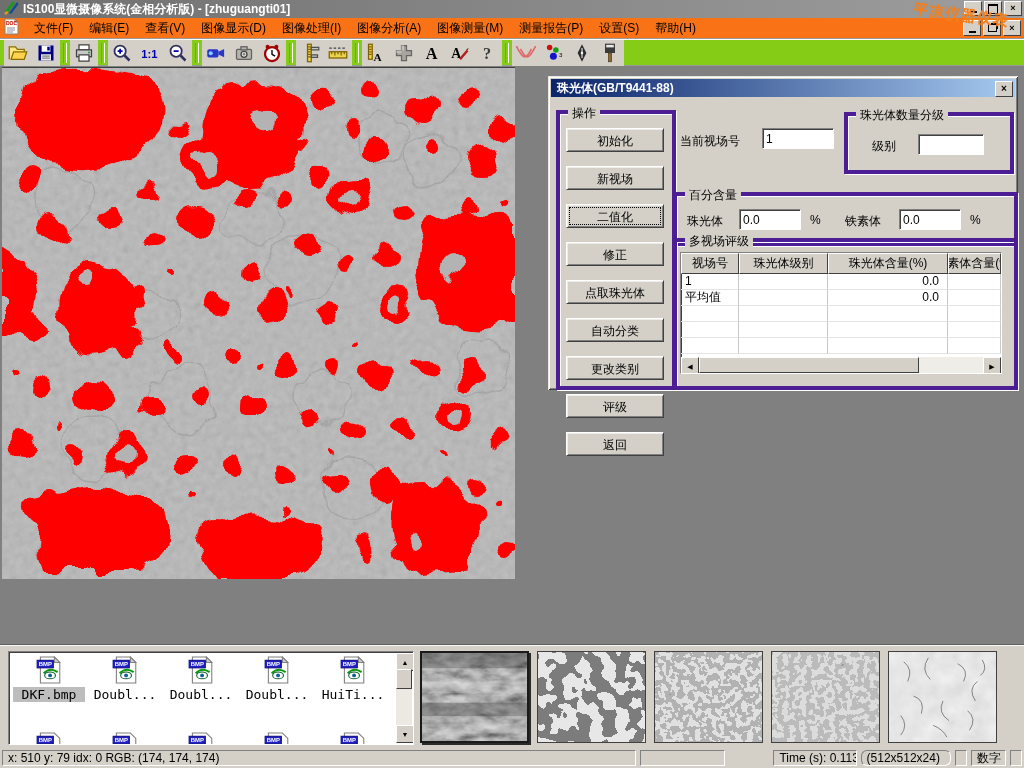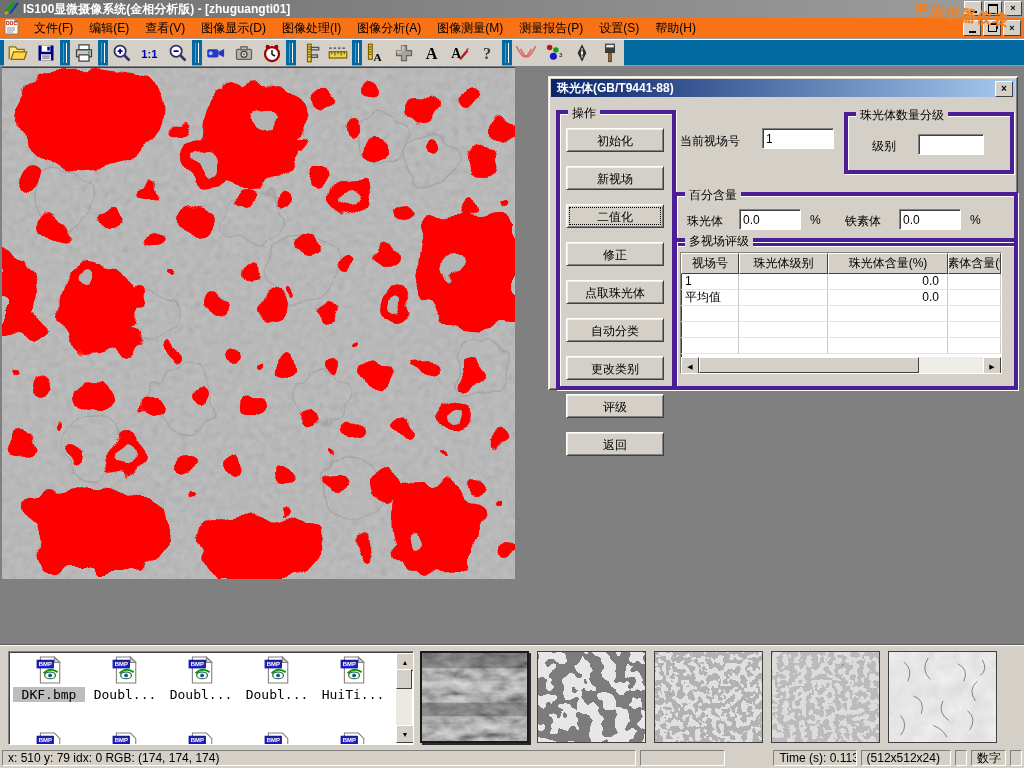--- a/index.html
+++ b/index.html
@@ -16,21 +16,21 @@
   
   .menubar{position:absolute;left:0;top:18px;width:1024px;height:20px;background:#f97316;display:flex;align-items:center;border-bottom:1px solid #9a9a9a;}
   .menubar .docicon{margin:0 6px 0 3px;}
   .menu-item{padding:2px 8px;color:#000;}
   .mdi-btns{position:absolute;right:3px;top:2px;display:flex;gap:2px;}
   .mdi-btn{width:16px;height:14px;background:#d4d0c8;border:1px solid;border-color:#fff #404040 #404040 #fff;display:flex;align-items:center;justify-content:center;font-size:9px;font-weight:bold;line-height:1;}
   .glyph-min{display:block;width:7px;height:2px;background:#000;margin-top:7px;}
   .glyph-rst{display:block;width:7px;height:6px;border:1px solid #000;box-shadow:2px -2px 0 -1px #000;}
 
   
-  .toolbar{position:absolute;left:0;top:39px;width:1024px;height:27px;background:#0369a1;border-top:1px solid #fff;border-bottom:1px solid #9a9a9a;display:flex;align-items:center;padding-left:4px;box-sizing:border-box;}
+  .toolbar{position:absolute;left:0;top:39px;width:1024px;height:27px;background:#84cc16;border-top:1px solid #fff;border-bottom:1px solid #9a9a9a;display:flex;align-items:center;padding-left:4px;box-sizing:border-box;}
   .tbtn{width:26px;height:24px;display:flex;align-items:center;justify-content:center;background:#d4d0c8;border:1px solid transparent;}
   .tsep{width:2px;height:20px;border-left:1px solid #8a8a8a;border-right:1px solid #fff;margin:0 3px;}
 
   
   .workspace{position:absolute;left:0;top:66px;width:1024px;height:579px;background:#808080;}
   .mainimage{position:absolute;left:2px;top:1px;width:513px;height:511px;border-top:1px solid #404040;}
 
   
   .dialog{position:absolute;left:548px;top:76px;width:470px;height:314px;background:#d4d0c8;box-shadow:inset 1px 1px 0 #e9e7e2,inset -1px -1px 0 #404040,inset 2px 2px 0 #fff,inset -2px -2px 0 #808080;box-sizing:border-box;}
   .dlg-title{position:absolute;left:3px;top:3px;right:3px;height:18px;background:linear-gradient(to right,#0a246a,#a6caf0);color:#fff;font-weight:bold;display:flex;align-items:center;padding-left:6px;}
@@ -703,19 +703,19 @@
             <path d="M15 10 q10 8 4 20 M40 6 q-8 12 2 22 M70 12 q12 6 6 18 M90 30 q-10 8 -2 20 M25 45 q12 4 8 18 M55 50 q-6 12 6 20 M80 60 q10 8 2 20 M12 65 q8 10 0 20 M45 75 q10 4 14 12 M95 8 q6 10 -2 16"></path>
           </g>
         </svg>
     </div>
   </div>
 
   <div class="statusbar">
     <span class="spanel" style="width:660px;">x: 510 y: 79 idx: 0  RGB: (174, 174, 174)</span>
     <span class="spanel" style="width:88px;"></span>
     <span class="spanel" style="width:86px;margin-left:44px;">Time (s): 0.113</span>
-    <span class="spanel" style="width:94px;">(512x512x24)</span>
+    <span class="spanel" style="width:94px;border-radius:6px;">(512x512x24)</span>
     <span class="spanel" style="width:12px;padding:0;"></span>
     <span class="spanel" style="width:36px;text-align:center;">数字</span>
     <span class="spanel" style="flex:1;"></span>
   </div>
 
 </div>
 
 </body></html>

